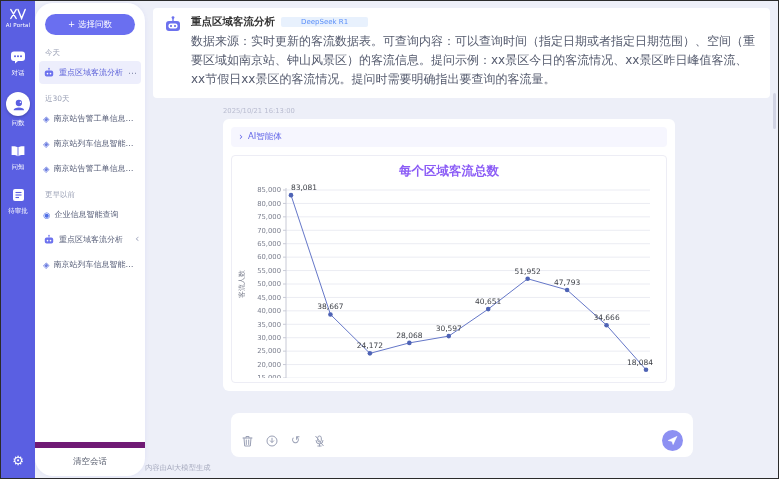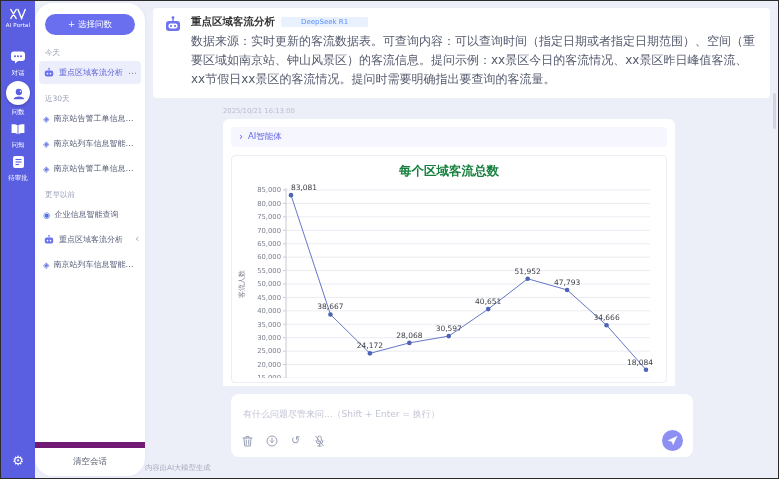--- a/index.html
+++ b/index.html
@@ -4,21 +4,21 @@
 <style>
   html,body{margin:0;padding:0;}
   body{width:779px;height:479px;overflow:hidden;background:#edeff8;
        font-family:"DejaVu Sans","Liberation Sans",sans-serif;}
   .page{width:779px;height:479px;display:flex;box-sizing:border-box;border:1px solid #2b2b2b;position:relative;background:#edeff8;}
 
   
   .rail{width:34px;background:#5a5fe2;flex-shrink:0;display:flex;flex-direction:column;align-items:center;}
   .logo{margin-top:7px;display:flex;flex-direction:column;align-items:center;gap:2px;}
   .logo-text{color:#fff;font-size:5.5px;letter-spacing:.2px;}
-  .rail-nav{margin-top:20px;display:flex;flex-direction:column;gap:3px;align-items:center;}
+  .rail-nav{margin-top:20px;display:flex;flex-direction:column;gap:14px;align-items:center;}
   .rail-item{display:flex;flex-direction:column;align-items:center;gap:3px;color:#fff;font-size:6.5px;cursor:pointer;}
   .rail-ico{width:18px;height:18px;display:flex;align-items:center;justify-content:center;}
   .rail-item.active .rail-ico{width:24px;height:24px;background:#fff;border-radius:50%;box-shadow:0 1px 3px rgba(0,0,0,.25);}
   .rail-gear{margin-top:auto;margin-bottom:10px;color:#fff;font-size:13px;cursor:pointer;}
 
   
   .panel{width:110px;background:#fff;border-radius:18px;margin:2px 0;flex-shrink:0;display:flex;flex-direction:column;box-shadow:0 0 4px rgba(90,95,226,.08);}
   .new-btn{margin:11px 10px 4px;height:21px;border-radius:12px;background:#6a6ff0;color:#fff;font-size:8.5px;display:flex;align-items:center;justify-content:center;cursor:pointer;}
   .sec-title{font-size:7.5px;color:#9aa0b5;margin:9px 12px 2px 10px;}
   .conv-item{display:flex;align-items:center;gap:4px;height:23px;margin:1px 4px;padding:0 4px;font-size:8px;color:#59607a;border-radius:4px;cursor:pointer;white-space:nowrap;}
@@ -39,21 +39,21 @@
   .hdr-desc{font-size:12px;color:#555b6e;line-height:1.6;margin-top:3px;}
 
   .thread{flex:1;padding:0 16px 0 78px;overflow:hidden;}
   .user-row{display:flex;justify-content:flex-end;margin-top:5px;}
   .user-bubble{background:#e4e6fa;border-radius:14px;padding:7px 14px;font-size:9.5px;color:#333;}
   .timestamp{font-size:6.8px;color:#b9bcd0;margin:9px 0 4px;}
   .ai-card{background:#fff;border-radius:6px;width:452px;padding:8px;box-sizing:border-box;}
   .agent-row{background:#f6f6fe;border-radius:4px;height:20px;display:flex;align-items:center;gap:5px;padding:0 8px;color:#6366e8;font-size:8.5px;cursor:pointer;}
   .agent-chevron{font-size:10px;}
   .chart-box{border:1px solid #ededf5;border-radius:4px;margin-top:8px;padding:4px 4px 0;overflow:hidden;}
-  .chart-title{text-align:center;font-size:12.5px;font-weight:bold;color:#15803d;margin:3px 0 0;}
+  .chart-title{text-align:center;font-size:12.5px;font-weight:bold;color:#8b5cf6;margin:3px 0 0;}
 
   .composer{background:#fff;border-radius:8px;margin:8px 0 0 86px;width:462px;box-sizing:border-box;padding:8px 10px 6px;}
   .composer input{border:none;outline:none;width:100%;font-size:9px;color:#445;font-family:inherit;background:transparent;}
   .composer input::placeholder{color:#c2c4d6;}
   .composer-row{display:flex;align-items:center;gap:11px;margin-top:9px;}
   .c-ico{width:13px;height:13px;display:flex;align-items:center;justify-content:center;color:#9aa0b5;cursor:pointer;font-size:11px;}
   .send-btn{margin-left:auto;width:21px;height:21px;border-radius:50%;background:#8d90f2;display:flex;align-items:center;justify-content:center;cursor:pointer;}
   .main-footer{font-size:7.3px;color:#a9adc0;margin:6px 0 5px;}
 
   .scroll-thumb{position:absolute;right:2px;top:92px;width:3px;height:36px;background:#d2d4e4;border-radius:2px;cursor:pointer;}
@@ -272,21 +272,20 @@
               <text x="370.55555555555554" y="140.18274285714284" text-anchor="middle" font-size="7.5" fill="#3c3f46">34,666</text>
               <circle cx="410" cy="189.71725714285714" r="2.3" fill="#4e63b5"></circle>
               <text x="404" y="184.71725714285714" text-anchor="middle" font-size="7.5" fill="#3c3f46">18,084</text>
             </svg>
         </div>
       </div>
 
     </div>
 
     <div class="composer">
-      <input type="text" placeholder="有什么问题尽管来问...（Shift + Enter = 换行）" style="">
       <div class="composer-row">
         <span class="c-ico">
           <svg width="11" height="12" viewBox="0 0 11 12">
               <path d="M1 3 h9 M4 3 V1.5 h3 V3 M2 3 l.7 8 h5.6 l.7-8 M4.3 5 v4.5 M6.7 5 v4.5" stroke="#9aa0b5" stroke-width="1" fill="none" stroke-linecap="round"></path>
             </svg>
         </span>
         <span class="c-ico">
           <svg width="12" height="12" viewBox="0 0 12 12">
               <circle cx="6" cy="6" r="5" stroke="#9aa0b5" stroke-width="1" fill="none"></circle>
               <path d="M6 3.2 v4 M4.3 5.8 L6 7.5 7.7 5.8" stroke="#9aa0b5" stroke-width="1" fill="none" stroke-linecap="round"></path>

